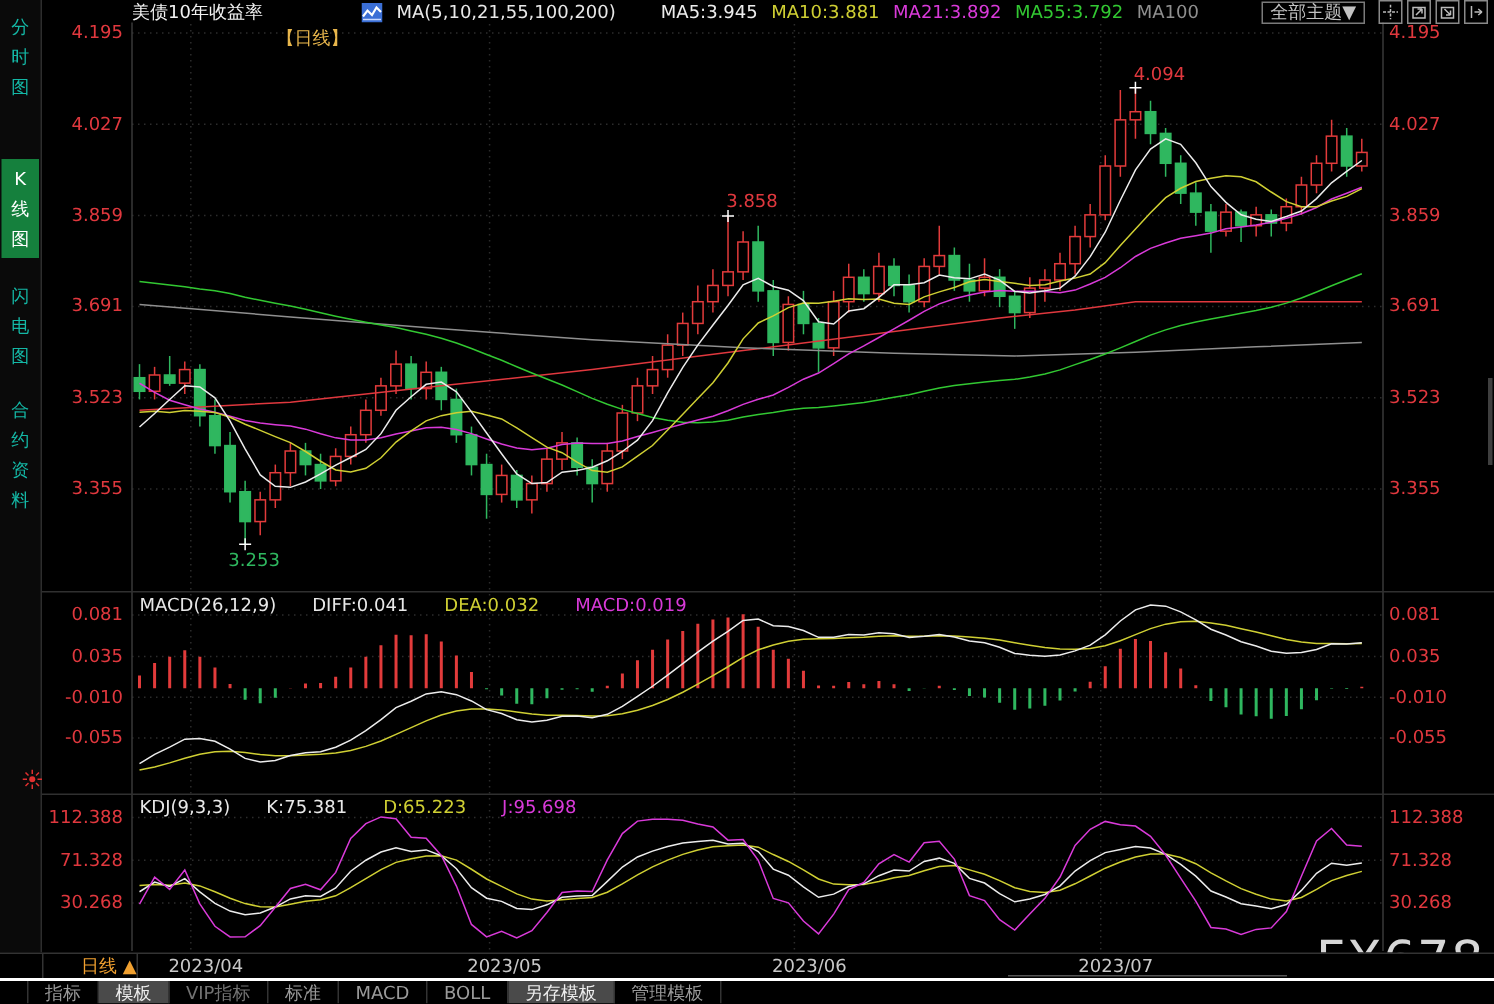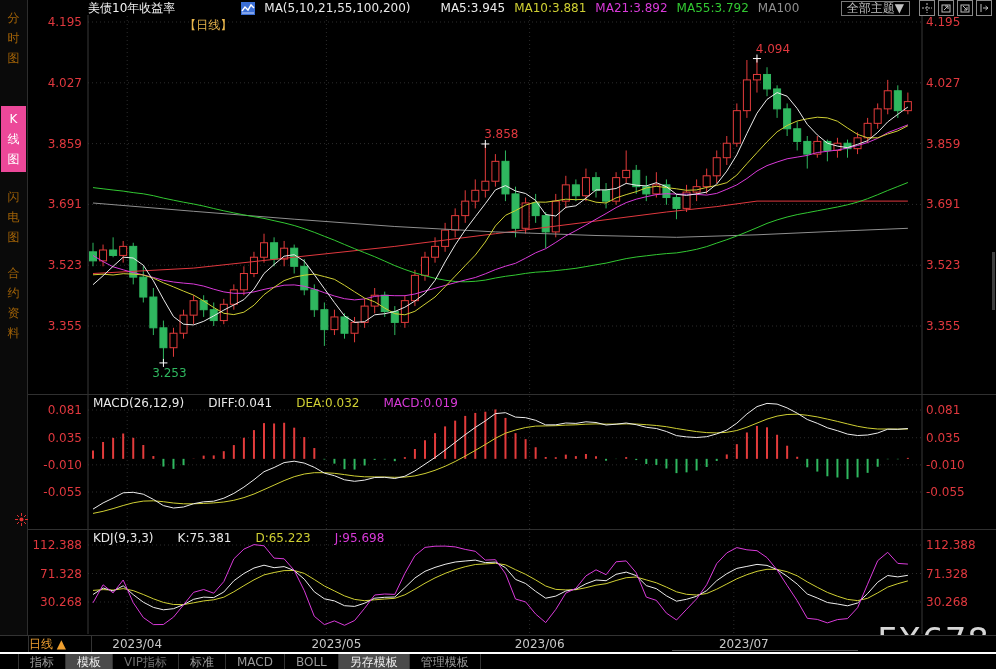--- a/index.html
+++ b/index.html
@@ -8,36 +8,36 @@
   
   .topbar{position:absolute;left:88px;top:0;right:4px;height:16px;display:flex;align-items:center;gap:9px;white-space:nowrap;z-index:30;}
   .t-title{color:#f2f2f2;}
   .t-period{color:#e8b64c;margin-top:35px;}
   .t-icon{width:14px;height:13px;display:inline-block;}
   .theme-btn{margin-left:auto;border:1px solid #7a7a7a;color:#c2c2c2;padding:0 5px;height:13px;line-height:13px;cursor:pointer;}
   .tools{display:flex;gap:3px;}
   .tool{width:14px;height:14px;border:1px solid #8a8a8a;display:flex;align-items:center;justify-content:center;cursor:pointer;}
   
   .sidebar{position:absolute;left:0;top:0;width:27px;height:635px;background:#0a0a0a;border-right:1px solid #2d2d2d;z-index:25;}
-  .side-item{position:absolute;left:1px;width:25px;padding:3px 0;color:#a16207;text-align:center;line-height:20px;cursor:pointer;}
+  .side-item{position:absolute;left:1px;width:25px;padding:3px 0;color:#14b8a6;text-align:center;line-height:20px;cursor:pointer;}
   .side-item span{display:inline-block;width:14px;word-break:break-all;}
-  .side-item.active{background:#ec4899;color:#ffffff;}
+  .side-item.active{background:#15803d;color:#ffffff;}
   
   .axlbl{position:absolute;color:#e0383e;transform:translateY(-50%);z-index:20;line-height:13px;}
   .axlbl.left{left:26px;width:56px;text-align:right;}
   .axlbl.right{left:926px;text-align:left;}
   
   .ind-header{position:absolute;left:93px;display:flex;gap:24px;z-index:20;white-space:nowrap;}
   .ih-white{color:#e8e8e8;} .ih-yellow{color:#cfcf33;} .ih-mag{color:#d93ad9;}
   .annotation{position:absolute;transform:translateX(-50%);z-index:21;white-space:nowrap;}
   .alert-ic{position:absolute;left:15px;top:513px;z-index:26;}
   
   .timebar{position:absolute;left:0;top:635px;width:996px;height:16px;border-top:1px solid #333;z-index:30;background:#000;}
   .period-cell{position:absolute;left:28px;top:0;width:62px;height:16px;border-left:1px solid #333;border-right:1px solid #333;
-               color:#f0a030;text-align:left;line-height:16px;cursor:pointer;}
+               color:#f0a030;text-align:right;line-height:16px;cursor:pointer;}
   .datelbl{position:absolute;top:0;line-height:16px;color:#c8c8c8;transform:translateX(-50%);}
   .range-underline{position:absolute;left:672px;top:14px;width:186px;height:1px;background:#555;}
   .tabbar{position:absolute;left:0;top:652px;width:996px;height:17px;display:flex;border-top:2px solid #ffffff;background:#000;z-index:29;}
   .tabbar .stub{width:18px;border-right:1px solid #333;}
   .tab{padding:0 11px;line-height:16px;color:#9a9a9a;border-right:1px solid #333;cursor:pointer;}
   .tab.active{background:#4a4a4a;color:#eeeeee;}
   .tab.vip{color:#737373;}
   .watermark{position:absolute;right:6px;top:620px;font-size:34px;color:#d6d6d6;letter-spacing:1px;z-index:28;}
   .vscroll{position:absolute;left:992px;top:252px;width:3px;height:58px;background:#3f3f3f;z-index:22;}
   svg.chartsvg{position:absolute;left:0;top:0;z-index:10;}

